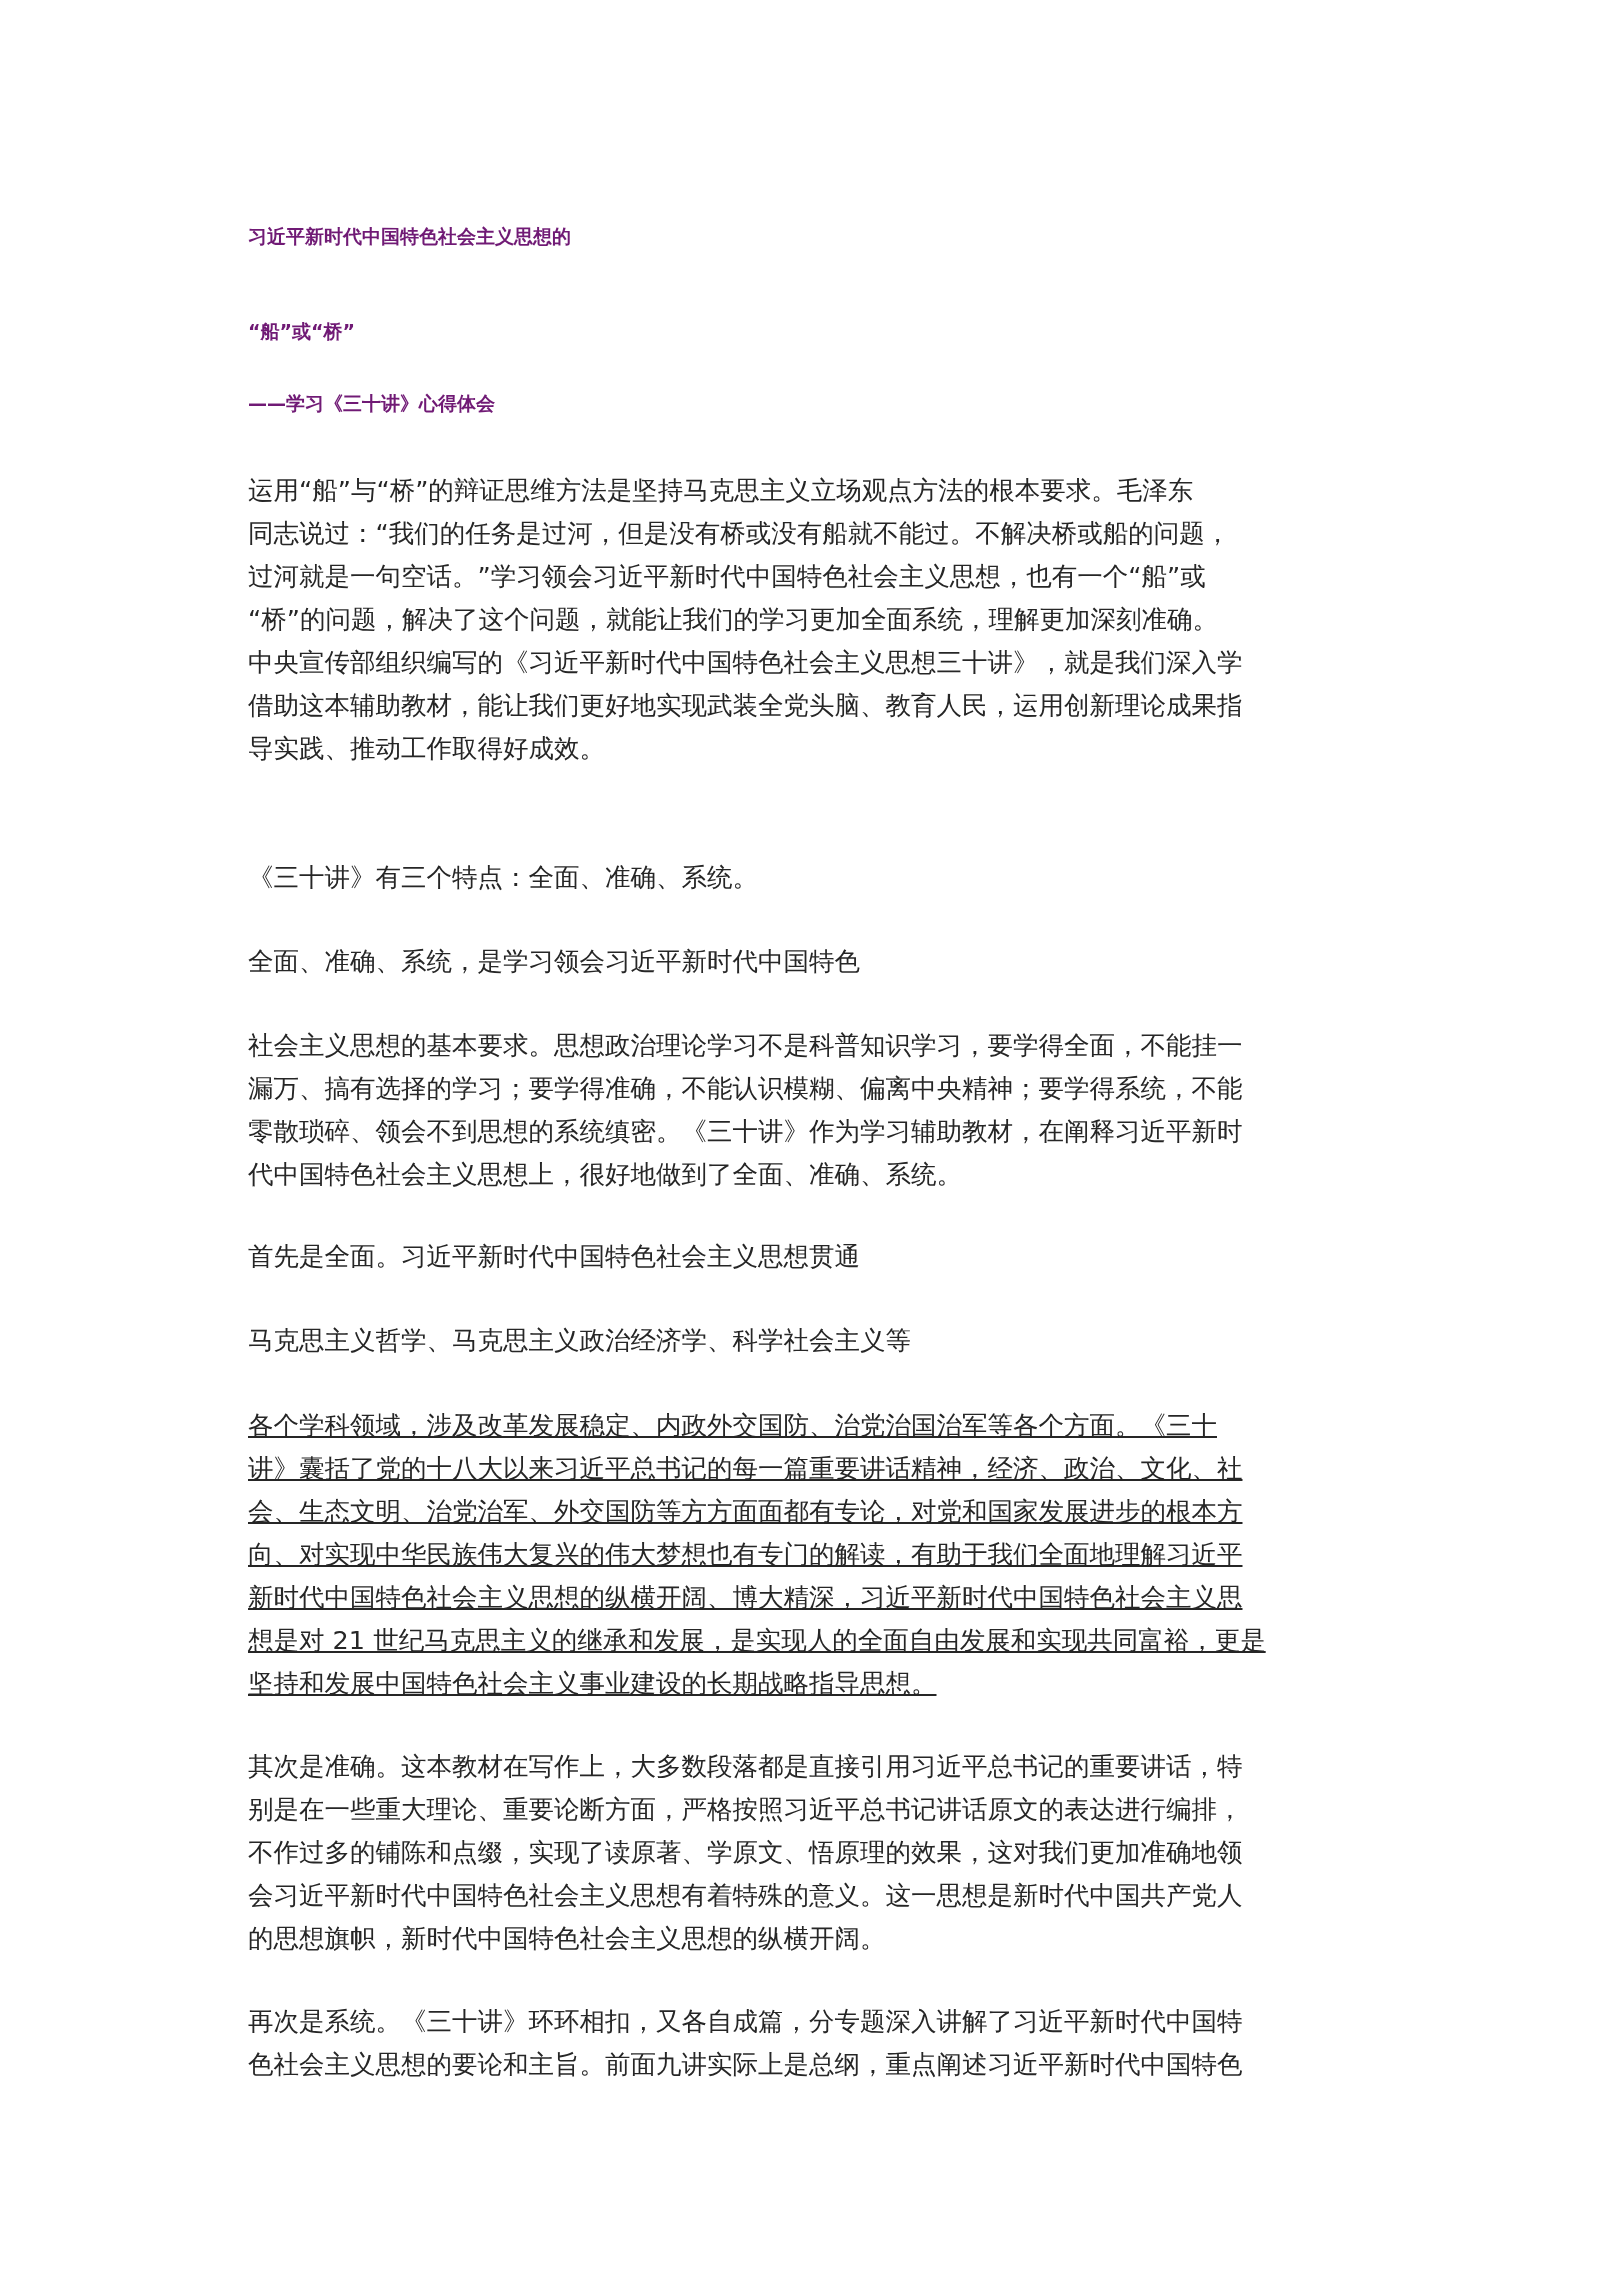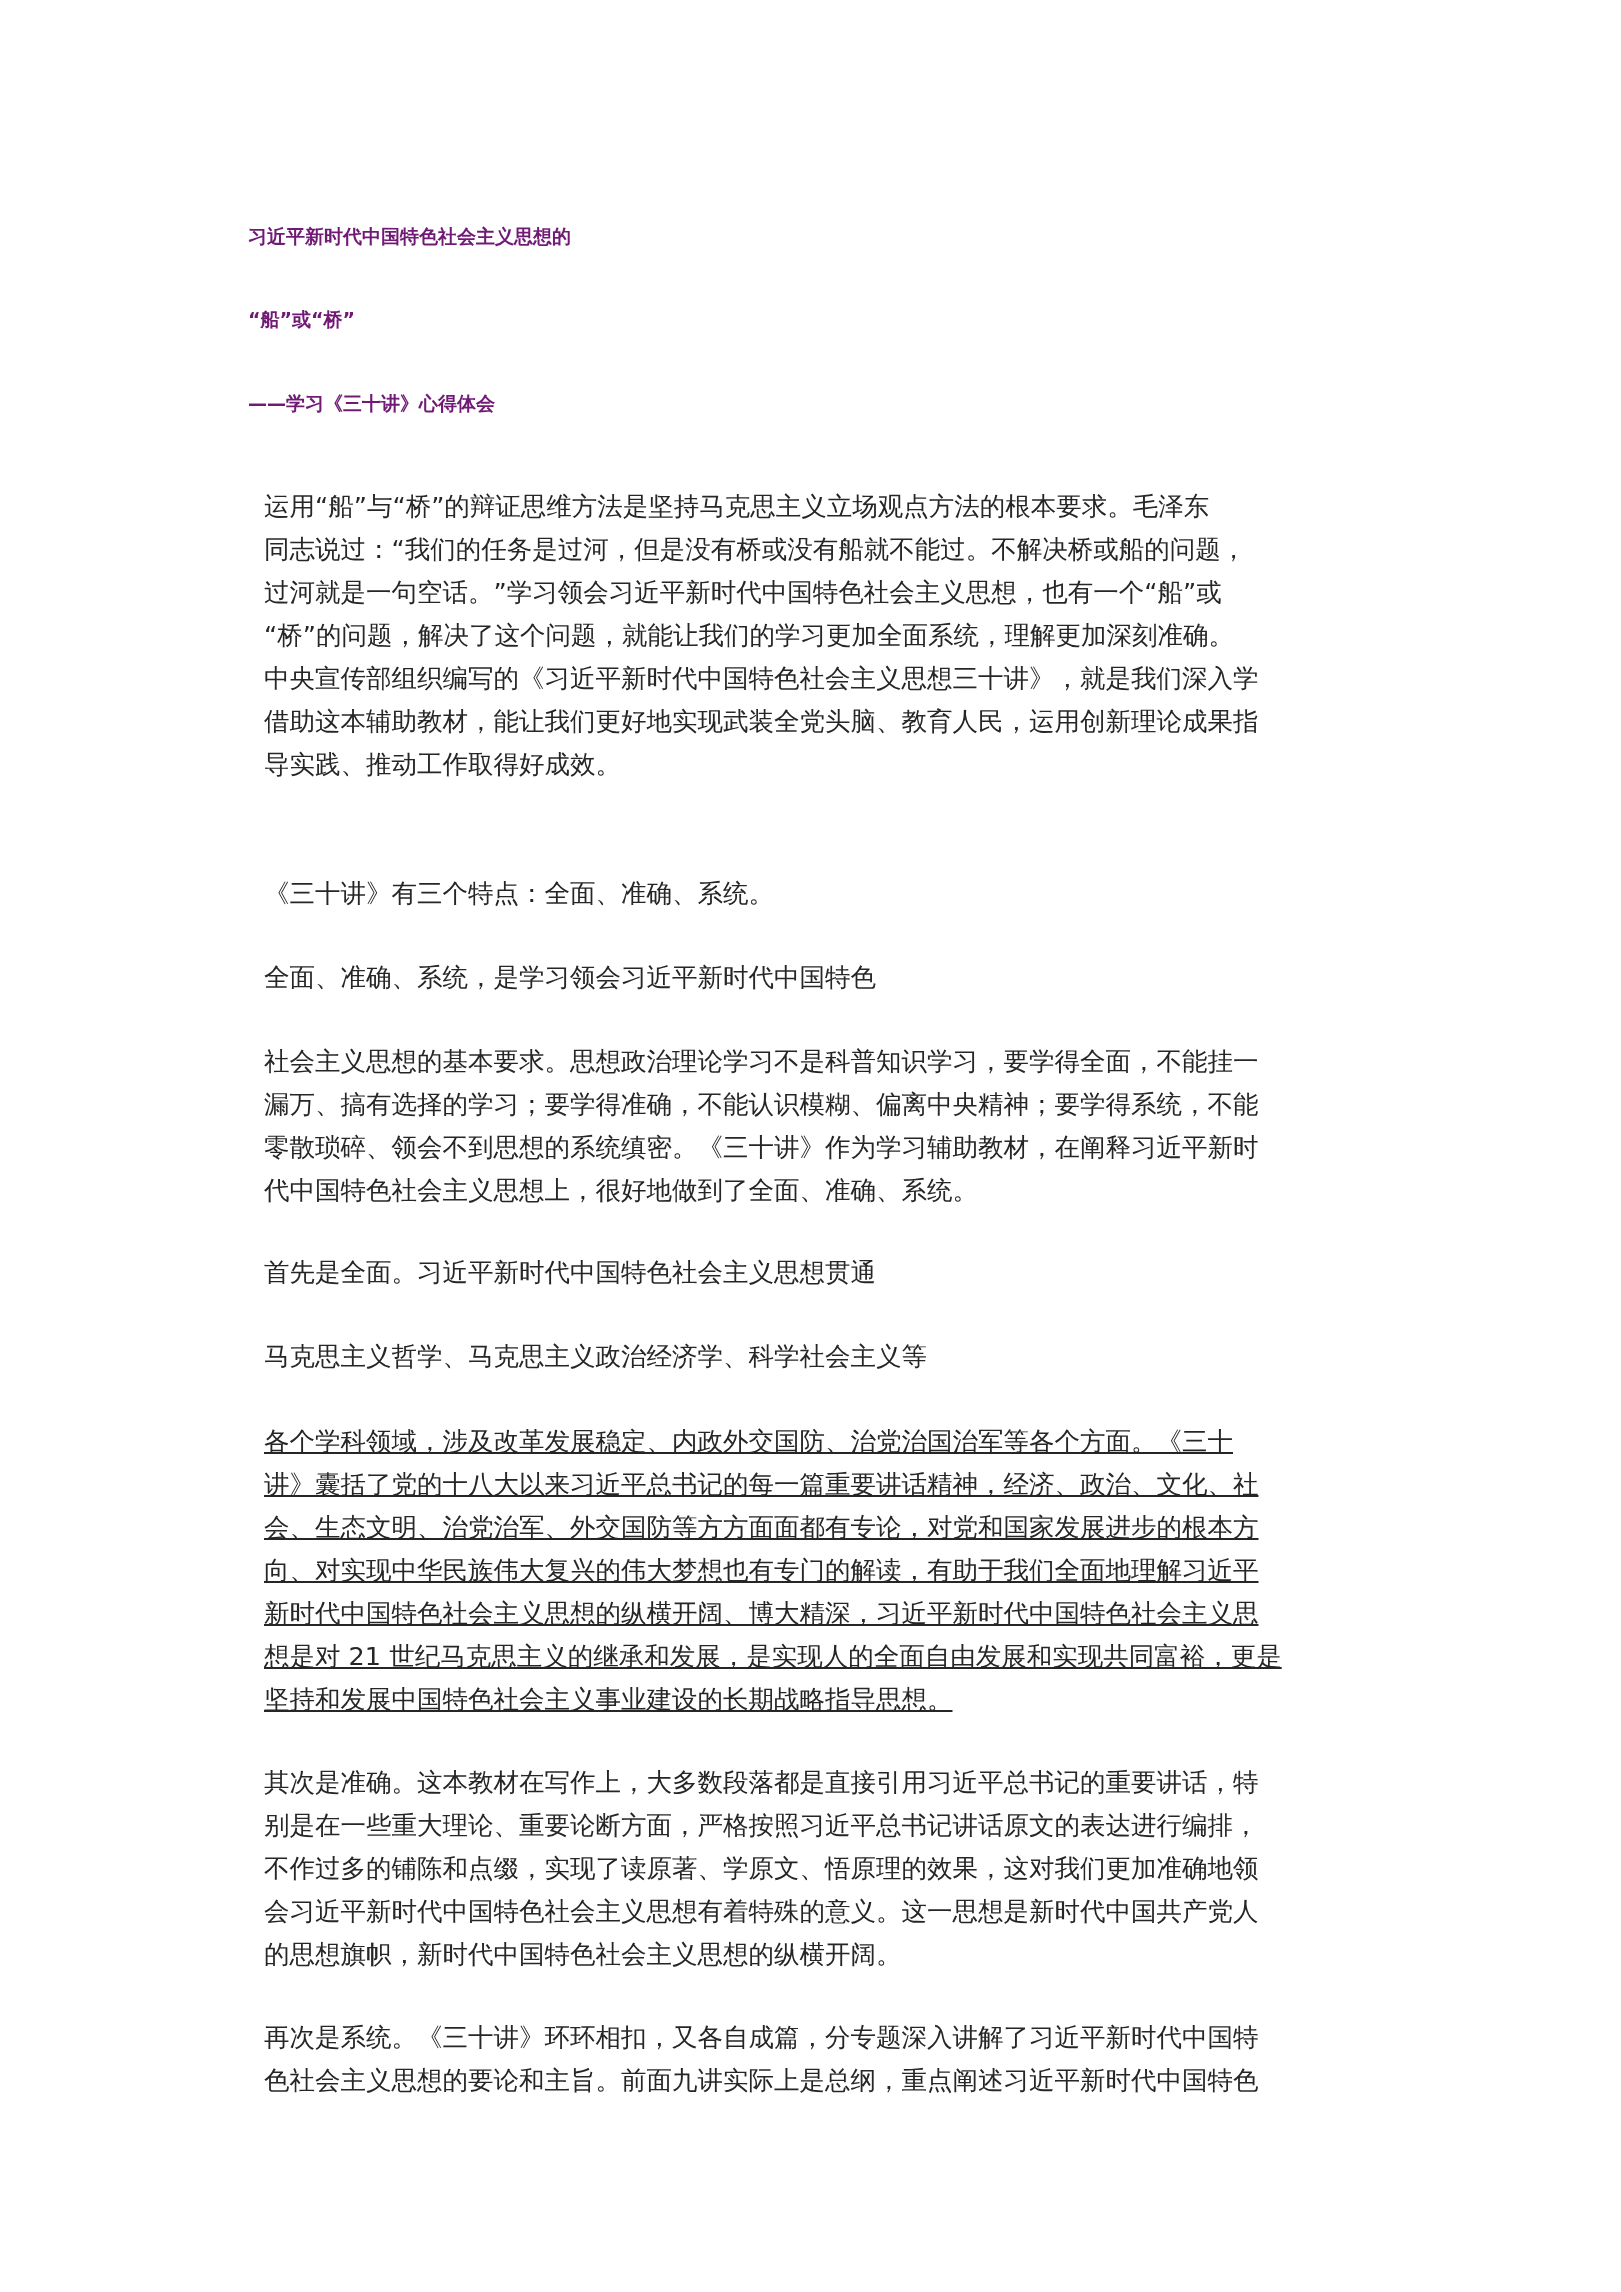--- a/index.html
+++ b/index.html
@@ -27,29 +27,29 @@
       width: 1137px;
       text-align: left;
       font-weight: bold;
       font-size: 19px;
       line-height: 31px;
       color: #701a75;
       margin: 0;
       white-space: nowrap;
     }
     .t1 { top: 221px; }
-    .t2 { top: 304px; }
+    .t2 { top: 316px; }
     .t3 { top: 388px; }
     .para {
       position: absolute;
       left: 0;
       width: 1137px;
       font-size: 25.5px;
       line-height: 43px;
-      margin: 16px;
+      margin: 0;
       color: #262626;
     }
     .line {
       display: block;
       white-space: nowrap;
       height: 43px;
     }
   </style>
 </head>
 <body>

